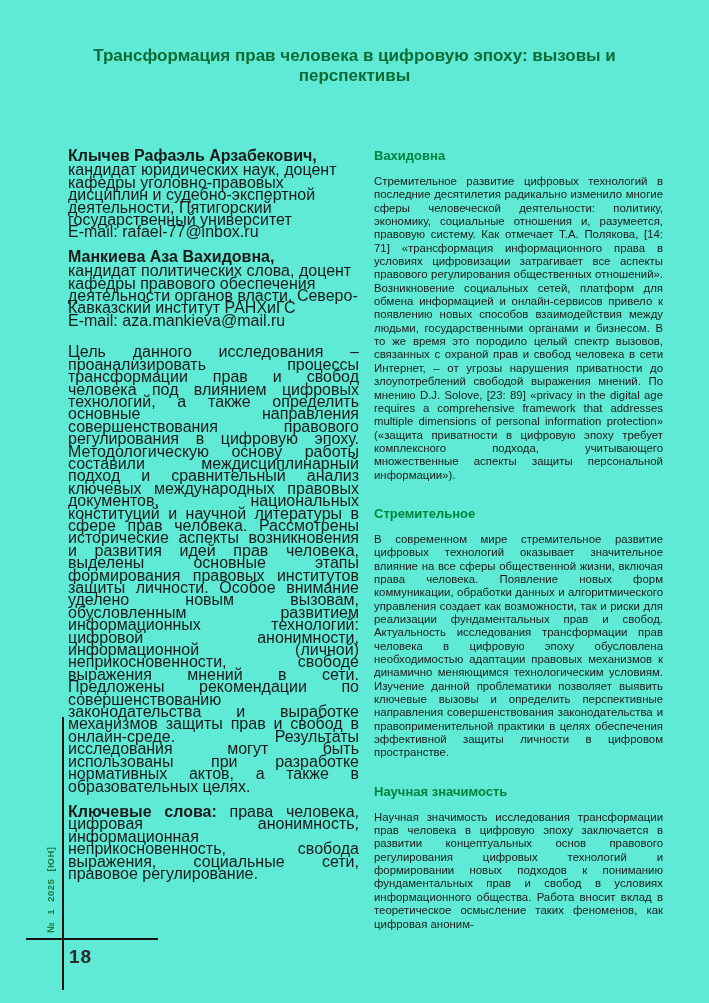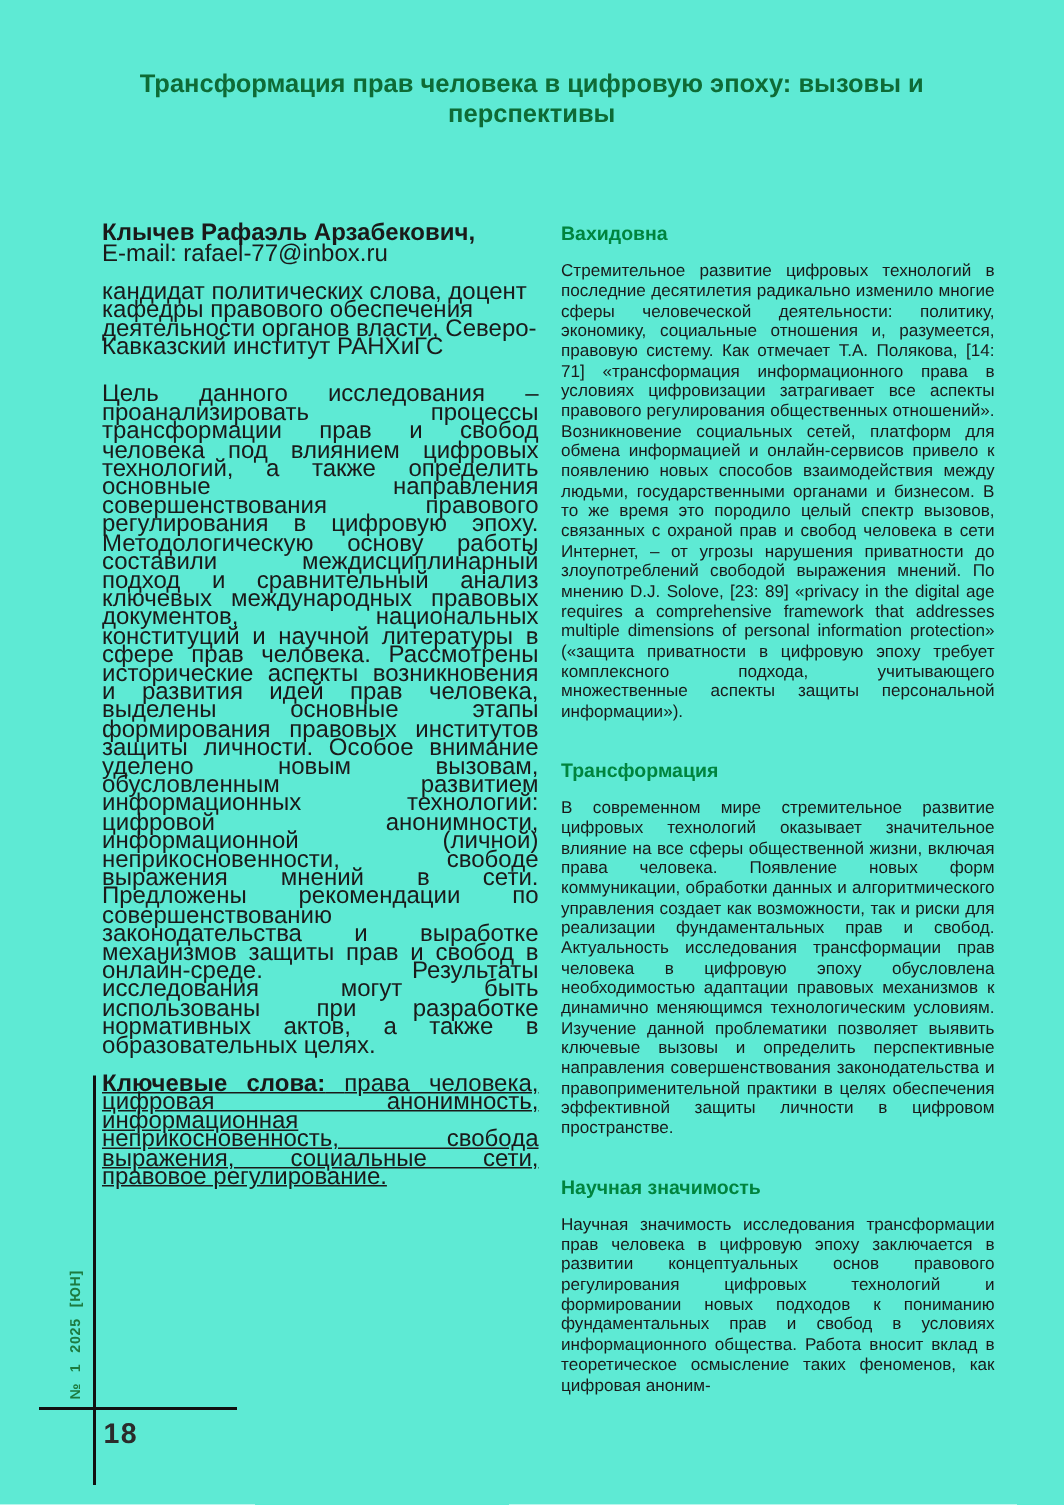--- a/index.html
+++ b/index.html
@@ -30,21 +30,21 @@
     font-size:16px;line-height:12.4px;
   }
   .col-right{
     position:absolute;left:374px;top:148px;width:289px;
     font-size:11.4px;line-height:13.35px;
   }
   .author{margin:0 0 12px 0;}
   .author p{margin:0;}
   .author .author-name{font-weight:bold;margin-bottom:2px;}
   .abstract{margin:19px 0 3px 0;text-align:justify;}
-  .keywords{margin:13px 0 0 0;text-align:justify;text-decoration:underline;}
+  .keywords{margin:13px 0 0 0;text-align:justify;}
   .keywords b{font-weight:bold;}
   .section-heading{
     margin:0 0 12px 0;
     font-size:13px;line-height:15px;font-weight:bold;
     color:var(--heading-green);
   }
   .section + .section .section-heading{margin-top:24px;}
   .section-body{margin:0;text-align:justify;}
   .footer-rule-v{
     position:absolute;left:62px;top:717px;width:2px;height:273px;
@@ -71,42 +71,45 @@
 <body>
 
 <div class="page">
 
   <h1 class="title">Трансформация прав человека в цифровую эпоху: вызовы и перспективы</h1>
 
   <div class="col-left">
 
     <div class="author">
       <p class="author-name">Клычев Рафаэль Арзабекович,</p>
+      <p class="author-affiliation">кандидат юридических наук, доцент кафедры уголовно-правовых дисциплин и судебно-экспертной деятельности, Пятигорский государственный университет</p>
       <p class="author-email">E-mail: rafael-77@inbox.ru</p>
     </div>
 
     <div class="author">
+      <p class="author-name">Манкиева Аза Вахидовна,</p>
       <p class="author-affiliation">кандидат политических слова, доцент кафедры правового обеспечения деятельности органов власти, Северо-Кавказский институт РАНХиГС</p>
+      <p class="author-email">E-mail: aza.mankieva@mail.ru</p>
     </div>
 
     <p class="abstract">Цель данного исследования – проанализировать процессы трансформации прав и свобод человека под влиянием цифровых технологий, а также определить основные направления совершенствования правового регулирования в цифровую эпоху. Методологическую основу работы составили междисциплинарный подход и сравнительный анализ ключевых международных правовых документов, национальных конституций и научной литературы в сфере прав человека. Рассмотрены исторические аспекты возникновения и развития идей прав человека, выделены основные этапы формирования правовых институтов защиты личности. Особое внимание уделено новым вызовам, обусловленным развитием информационных технологий: цифровой анонимности, информационной (личной) неприкосновенности, свободе выражения мнений в сети. Предложены рекомендации по совершенствованию законодательства и выработке механизмов защиты прав и свобод в онлайн-среде. Результаты исследования могут быть использованы при разработке нормативных актов, а также в образовательных целях.</p>
 
     <p class="keywords"><b>Ключевые слова:</b> <span>права человека, цифровая анонимность, информационная неприкосновенность, свобода выражения, социальные сети, правовое регулирование.</span></p>
 
   </div>
 
   <div class="col-right">
 
     <div class="section">
       <h2 class="section-heading">Вахидовна</h2>
       <p class="section-body">Стремительное развитие цифровых технологий в последние десятилетия радикально изменило многие сферы человеческой деятельности: политику, экономику, социальные отношения и, разумеется, правовую систему. Как отмечает Т.А. Полякова, [14: 71] «трансформация информационного права в условиях цифровизации затрагивает все аспекты правового регулирования общественных отношений». Возникновение социальных сетей, платформ для обмена информацией и онлайн-сервисов привело к появлению новых способов взаимодействия между людьми, государственными органами и бизнесом. В то же время это породило целый спектр вызовов, связанных с охраной прав и свобод человека в сети Интернет, – от угрозы нарушения приватности до злоупотреблений свободой выражения мнений. По мнению D.J. Solove, [23: 89] «privacy in the digital age requires a comprehensive framework that addresses multiple dimensions of personal information protection» («защита приватности в цифровую эпоху требует комплексного подхода, учитывающего множественные аспекты защиты персональной информации»).</p>
     </div>
 
     <div class="section">
-      <h2 class="section-heading">Трансформация</h2>
+      <h2 class="section-heading">Стремительное</h2>
       <p class="section-body">В современном мире стремительное развитие цифровых технологий оказывает значительное влияние на все сферы общественной жизни, включая права человека. Появление новых форм коммуникации, обработки данных и алгоритмического управления создает как возможности, так и риски для реализации фундаментальных прав и свобод. Актуальность исследования трансформации прав человека в цифровую эпоху обусловлена необходимостью адаптации правовых механизмов к динамично меняющимся технологическим условиям. Изучение данной проблематики позволяет выявить ключевые вызовы и определить перспективные направления совершенствования законодательства и правоприменительной практики в целях обеспечения эффективной защиты личности в цифровом пространстве.</p>
     </div>
 
     <div class="section">
       <h2 class="section-heading">Научная значимость</h2>
       <p class="section-body">Научная значимость исследования трансформации прав человека в цифровую эпоху заключается в развитии концептуальных основ правового регулирования цифровых технологий и формировании новых подходов к пониманию фундаментальных прав и свобод в условиях информационного общества. Работа вносит вклад в теоретическое осмысление таких феноменов, как цифровая аноним-</p>
     </div>
 
   </div>
 

